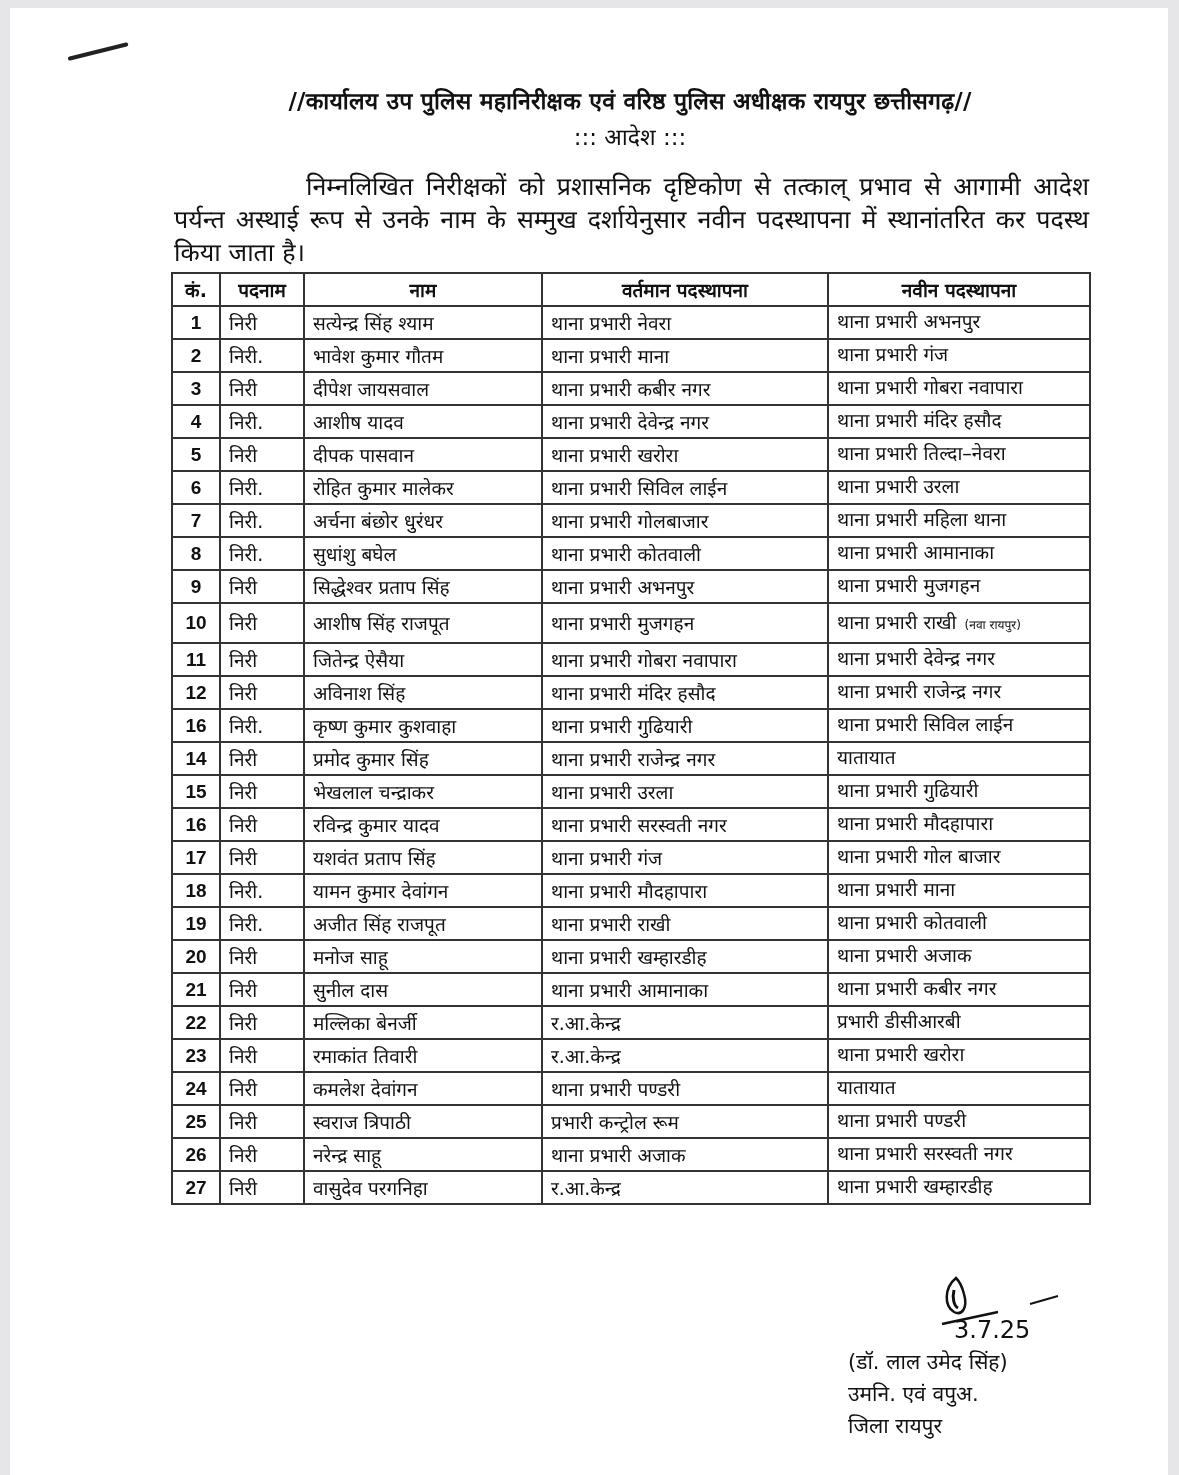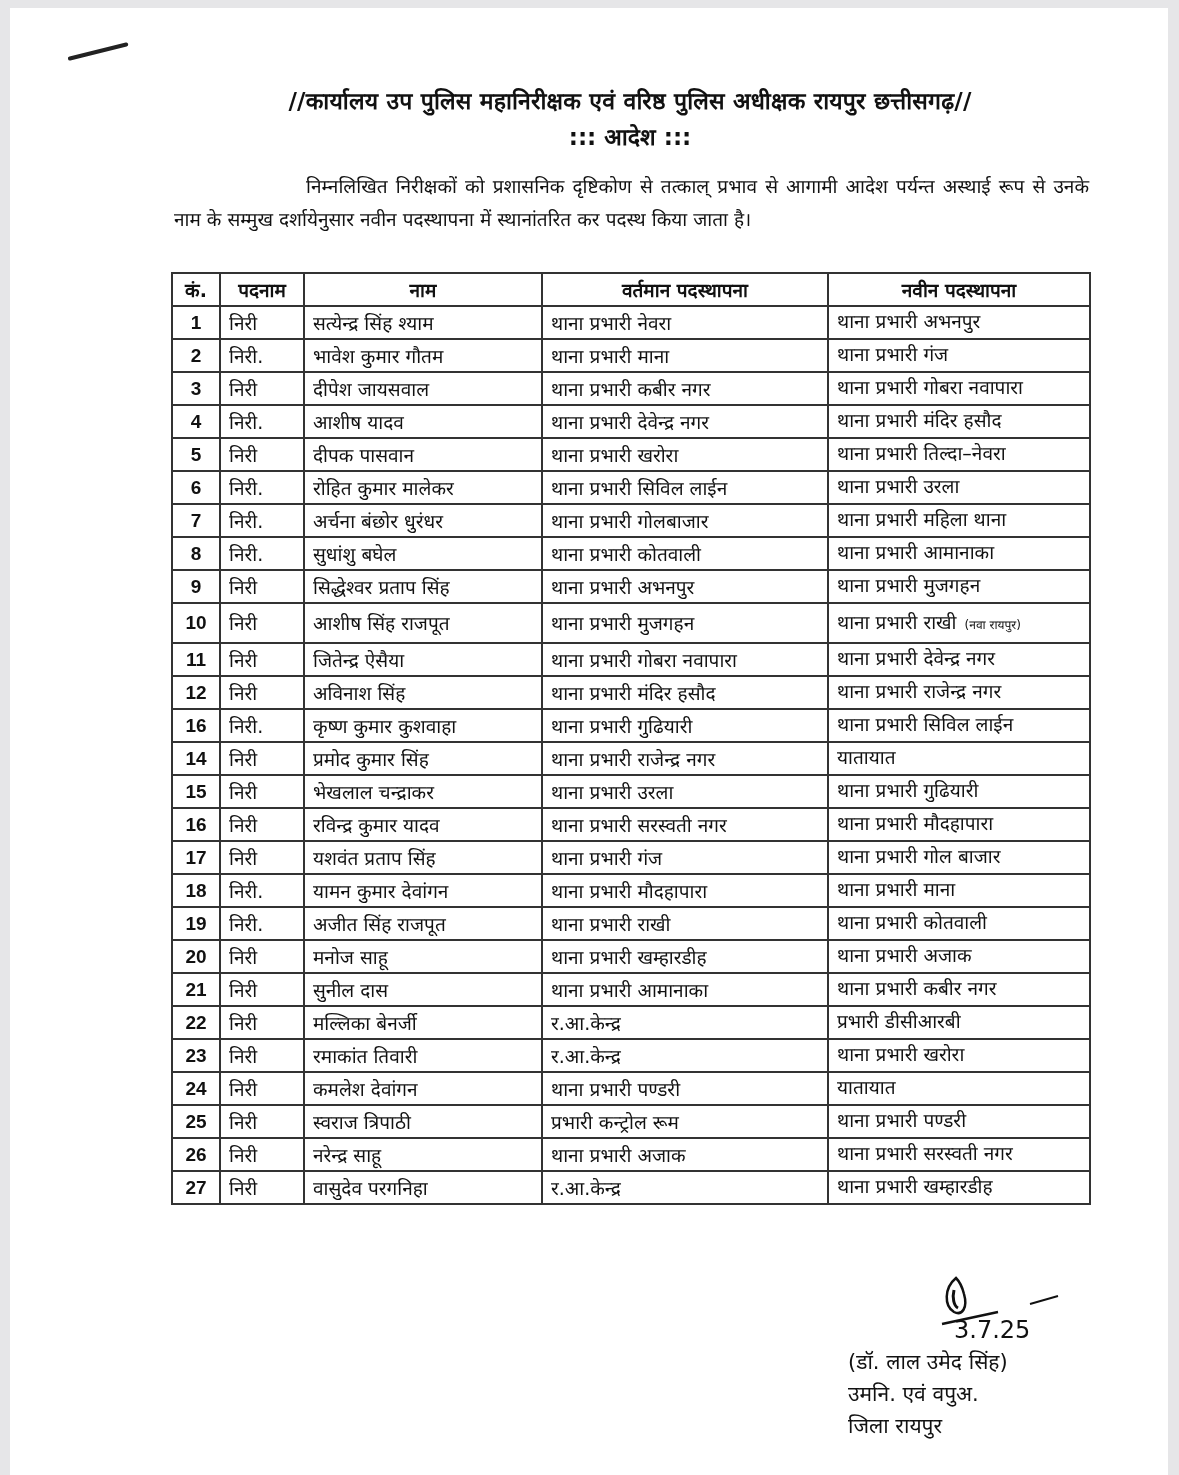--- a/index.html
+++ b/index.html
@@ -14,25 +14,25 @@
   .pen-mark {
     position: absolute; left: 58px; top: 49px; width: 62px; height: 4px;
     background: #222; border-radius: 2px; transform: rotate(-14deg); transform-origin: left center;
   }
   .heading {
     position: absolute; left: 180px; top: 78px; width: 880px; text-align: center;
     font-size: 23px; font-weight: bold; letter-spacing: 0.2px; line-height: 30px; color: #111;
   }
   .subheading {
     position: absolute; left: 480px; top: 114px; width: 280px; text-align: center;
-    font-size: 23px; font-weight: bold; line-height: 30px;
+    font-size: 23px; font-weight: normal; line-height: 30px;
   }
   .para {
     position: absolute; left: 164px; top: 162px; width: 915px;
-    font-size: 19px; line-height: 33px; text-align: justify; color: #111;
+    font-size: 25px; line-height: 33px; text-align: justify; color: #111;
   }
   .para .indent { display: inline-block; width: 132px; }
   table.orders {
     position: absolute; left: 161px; top: 264px; width: 920px;
     border-collapse: collapse; font-size: 19px; color: #111;
   }
   table.orders th, table.orders td {
     border: 2px solid #333; padding: 0 8px; height: 30px; line-height: 28px;
     white-space: nowrap; text-align: left;
   }

